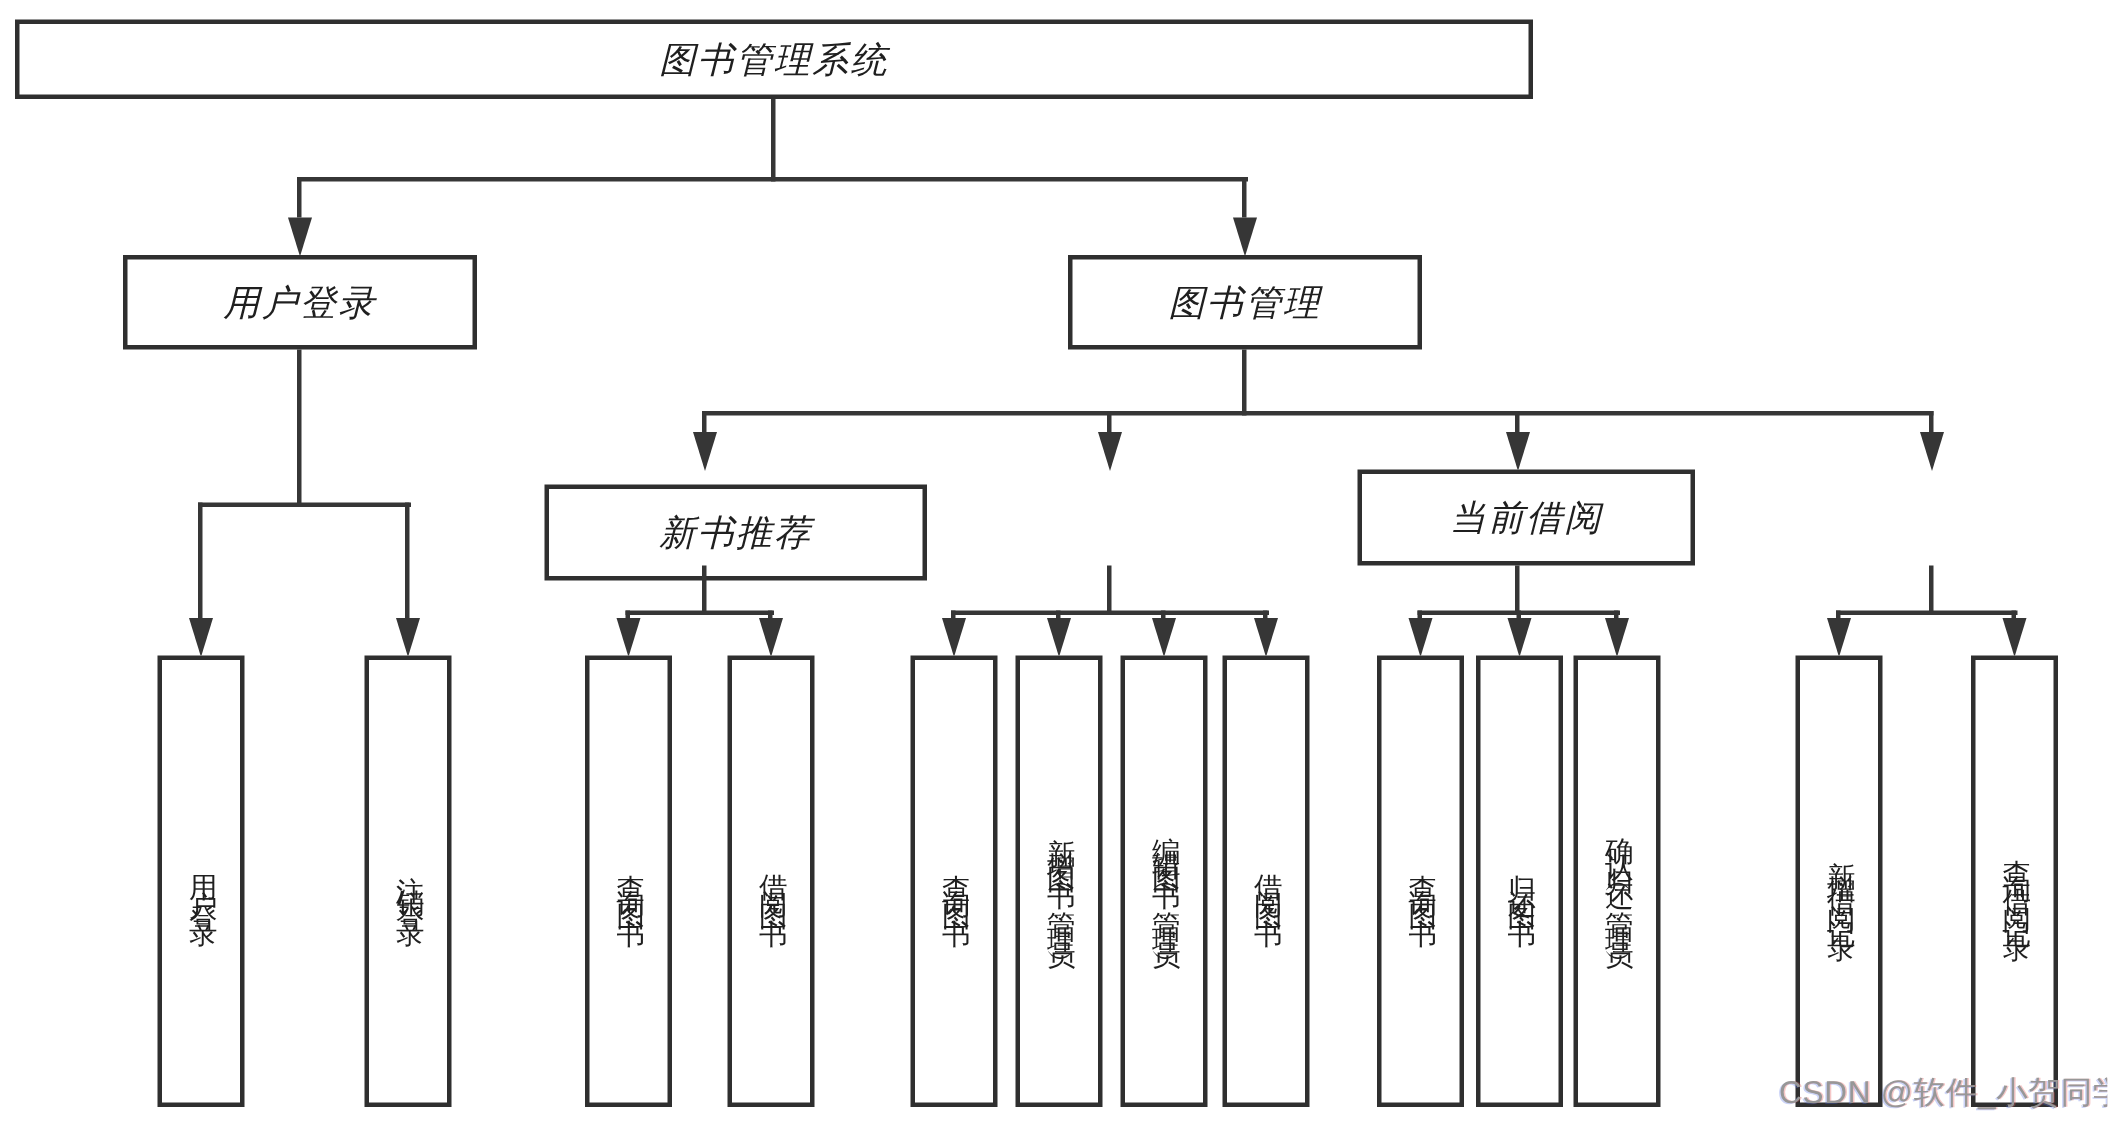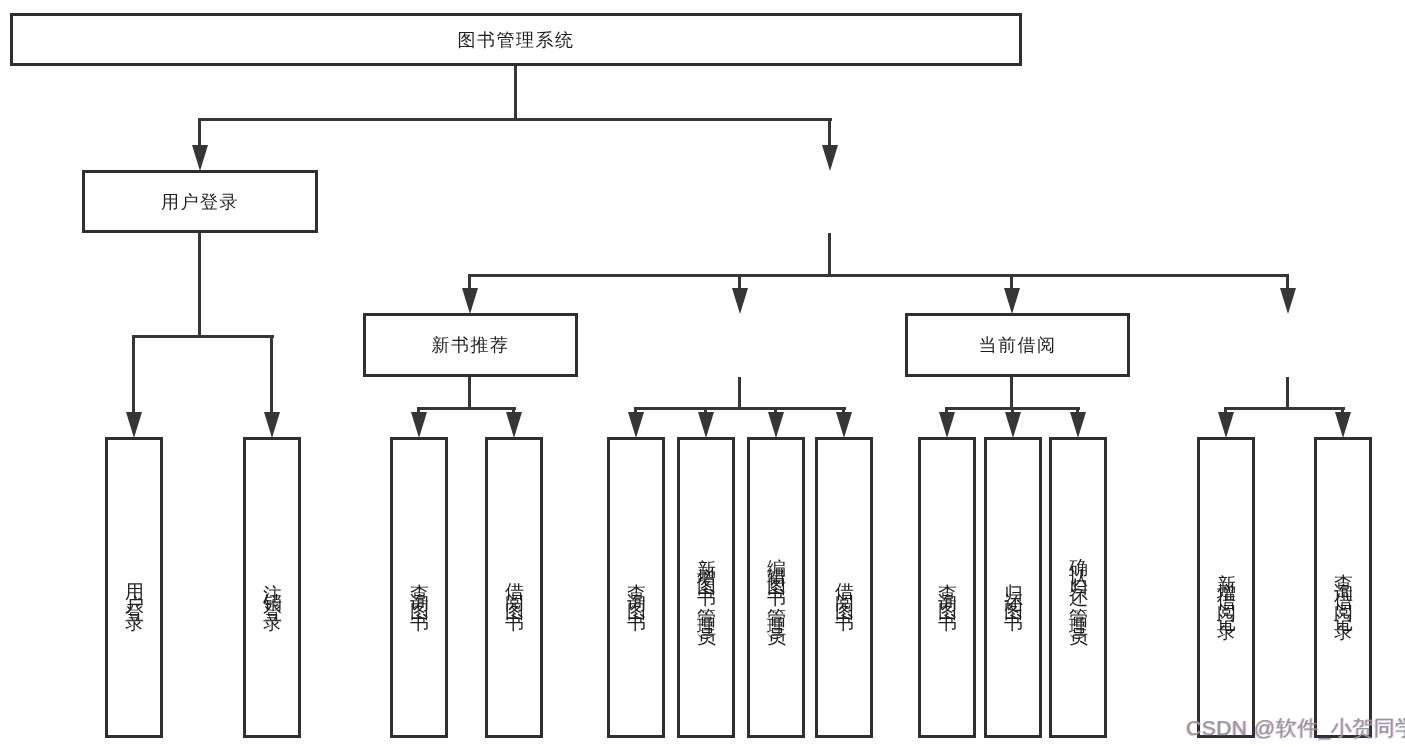--- a/index.html
+++ b/index.html
@@ -14,21 +14,21 @@
     position:relative;width:1405px;height:747px;background:#ffffff;
     overflow:hidden;
   }
   .box{
     position:absolute;box-sizing:border-box;background:#fff;
     border:3px solid var(--box-border);
     display:flex;align-items:center;justify-content:center;
     color:var(--text);
   }
   .box .lbl{white-space:nowrap;}
-  .lvl0 .lbl,.lvl1 .lbl,.lvl2 .lbl{font-size:18px;letter-spacing:1.5px;}
+  .lvl0 .lbl,.lvl1 .lbl,.lvl2 .lbl{font-size:24px;letter-spacing:1.5px;font-style:italic;}
   .leaf .lbl{
     writing-mode:vertical-lr;
     text-orientation:mixed;
     font-size:19px;
     letter-spacing:0.52em;
     line-height:1.1;
     white-space:nowrap;
   }
   .hline{position:absolute;height:3px;background:var(--line);}
   .vline{position:absolute;width:3px;background:var(--line);}
@@ -54,34 +54,37 @@
   </div>
 
   <div class="vline" style="left:514px;top:66px;height:55px;"></div>
   <div class="hline" style="left:198px;top:118px;width:634px;"></div>
   <div class="arrow" style="left:198px;top:118px;height:27px;"></div>
   <div class="arrow" style="left:828px;top:118px;height:27px;"></div>
 
   <div class="box lvl1" style="left:82px;top:170px;width:236px;height:63px;">
     <span class="lbl">用户登录</span>
   </div>
+  <div class="box lvl1" style="left:712px;top:170px;width:236px;height:63px;">
+    <span class="lbl">图书管理</span>
+  </div>
 
   <div class="vline" style="left:198px;top:233px;height:105px;"></div>
   <div class="hline" style="left:132px;top:335px;width:142px;"></div>
   <div class="arrow" style="left:132px;top:335px;height:77px;"></div>
   <div class="arrow" style="left:270px;top:335px;height:77px;"></div>
 
   <div class="vline" style="left:828px;top:233px;height:44px;"></div>
   <div class="hline" style="left:468px;top:274px;width:821px;"></div>
   <div class="arrow" style="left:468px;top:274px;height:14px;"></div>
   <div class="arrow" style="left:738px;top:274px;height:14px;"></div>
   <div class="arrow" style="left:1010px;top:274px;height:14px;"></div>
   <div class="arrow" style="left:1286px;top:274px;height:14px;"></div>
 
-  <div class="box lvl2" style="left:363px;top:313px;width:215px;height:64px;">
+  <div class="box lvl2" style="left:363px;top:323px;width:255px;height:64px;">
     <span class="lbl">新书推荐</span>
   </div>
   <div class="box lvl2" style="left:905px;top:313px;width:225px;height:64px;">
     <span class="lbl">当前借阅</span>
   </div>
 
   <div class="vline" style="left:468px;top:377px;height:33px;"></div>
   <div class="hline" style="left:417px;top:407px;width:99px;"></div>
   <div class="arrow" style="left:417px;top:407px;height:5px;"></div>
   <div class="arrow" style="left:512px;top:407px;height:5px;"></div>

